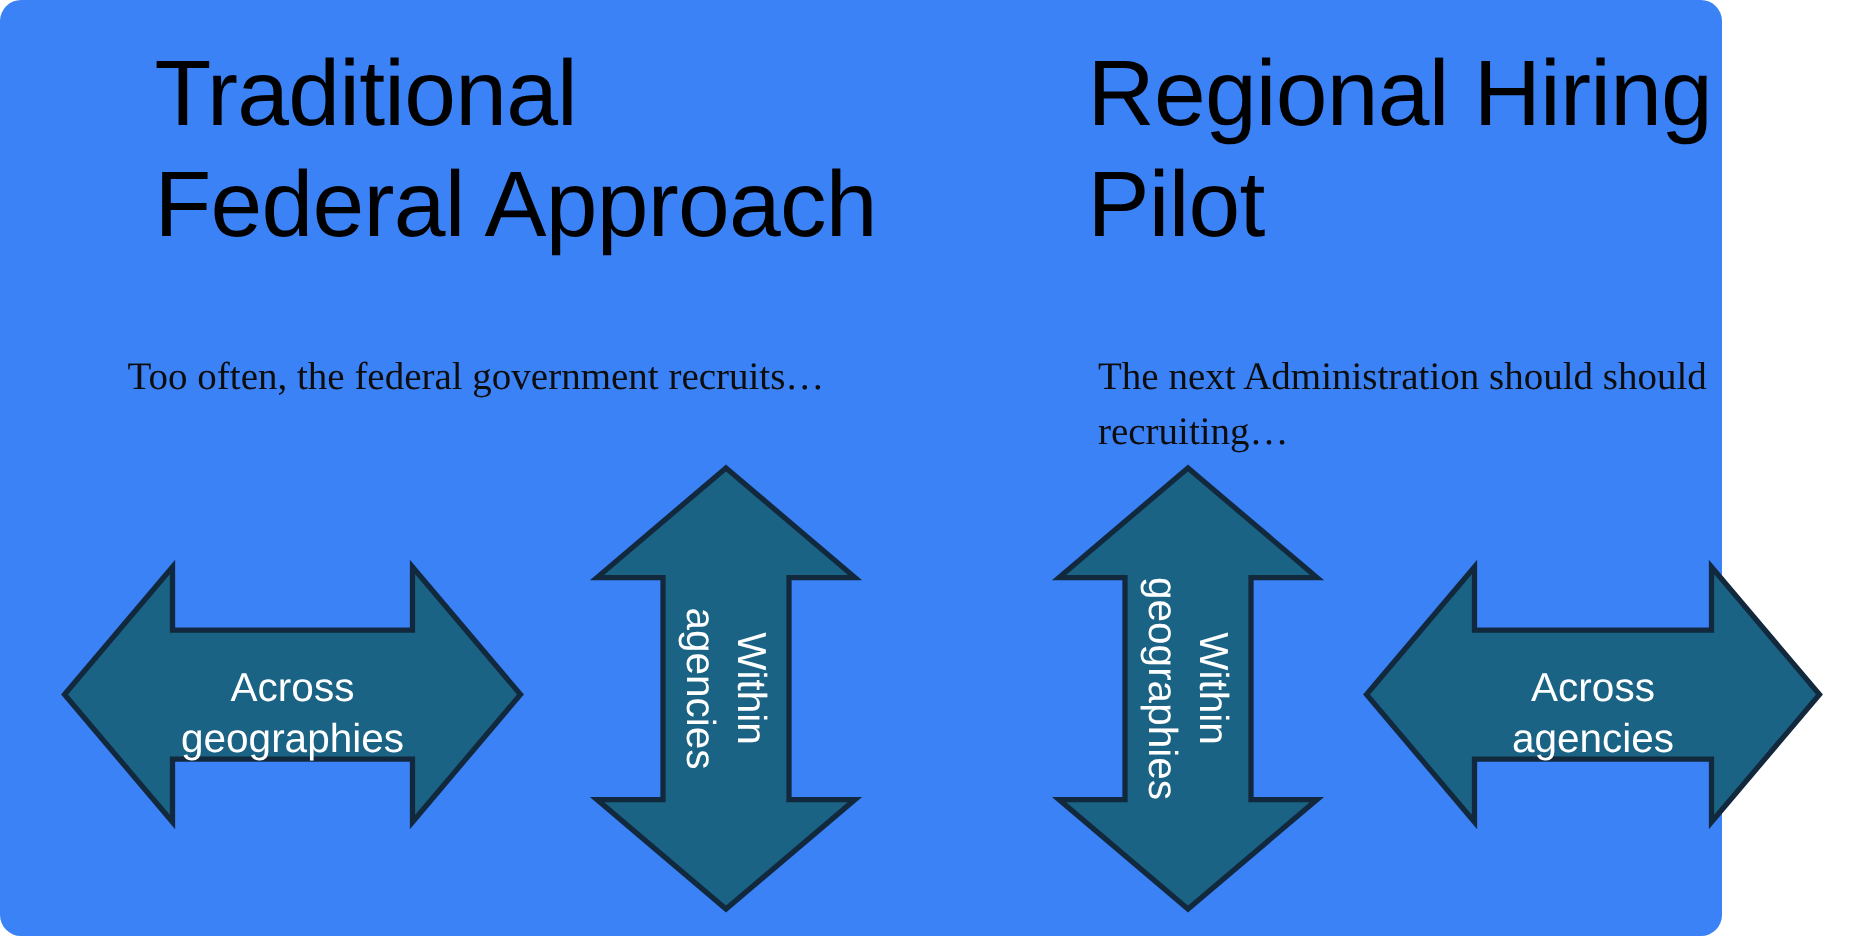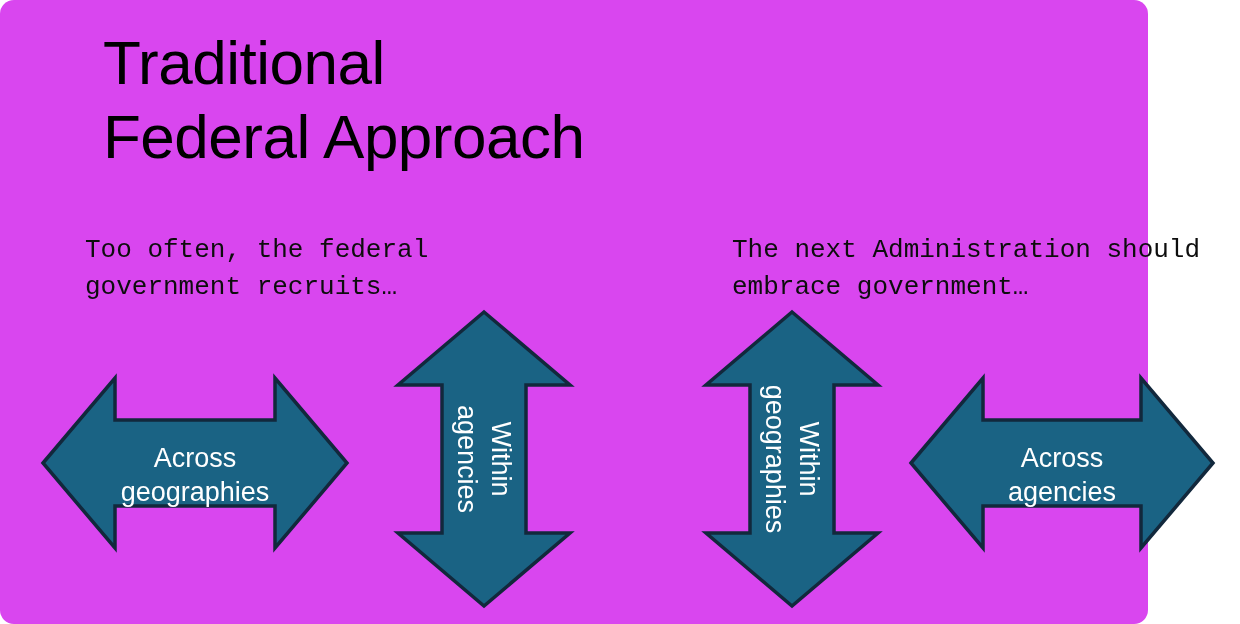--- a/index.html
+++ b/index.html
@@ -13,21 +13,21 @@
     height: 624px;
     overflow: hidden;
     font-family: "Liberation Sans", sans-serif;
     -webkit-font-smoothing: antialiased;
   }
 
   .canvas {
     position: relative;
     width: 1148px;
     height: 624px;
-    background: #d946ef;
+    background: #3b82f6;
     border-radius: 14px;
   }
 
   
   .panel {
     position: absolute;
     top: 0;
     height: 624px;
   }
   .panel-left  { left: 0px;   width: 640px; }
@@ -43,21 +43,21 @@
     line-height: 74px;
     letter-spacing: -0.5px;
     white-space: pre-line;
   }
   .panel-left  .panel-title { left: 103px; top: 26px;  width: 540px; }
   .panel-right .panel-title { left: 85px;  top: 26px;  width: 470px; }
 
   .panel-subtitle {
     position: absolute;
     color: #0d0d0d;
-    font-family: Liberation Mono, monospace;
+    font-family: Liberation Serif, serif;
     font-weight: 400;
     font-size: 26px;
     line-height: 37px;
     white-space: pre-line;
   }
   .panel-left  .panel-subtitle { left: 85px; top: 232px; width: 500px; }
   .panel-right .panel-subtitle { left: 92px; top: 232px; width: 470px; }
 
   
   .arrow {
@@ -149,22 +149,24 @@
       <div class="arrow-label">
         <span>Within
 agencies</span>
       </div>
     </div>
 
   </div>
 
   <div class="panel panel-right">
 
+    <div class="panel-title">Regional Hiring
+Pilot</div>
 
-    <div class="panel-subtitle">The next Administration should embrace government…</div>
+    <div class="panel-subtitle">The next Administration should should recruiting…</div>
 
     <div class="arrow arrow-v arrow-v-right">
       <svg viewBox="0 0 176 296" preserveAspectRatio="none">
         <polygon points="88,1 174,74 130,74 130,222 174,222 88,295 2,222 46,222 46,74 2,74" fill="#1a6384" stroke="#12283c" stroke-width="3.5" stroke-linejoin="miter"></polygon>
       </svg>
       <div class="arrow-label">
         <span>Within
 geographies</span>
       </div>
     </div>

